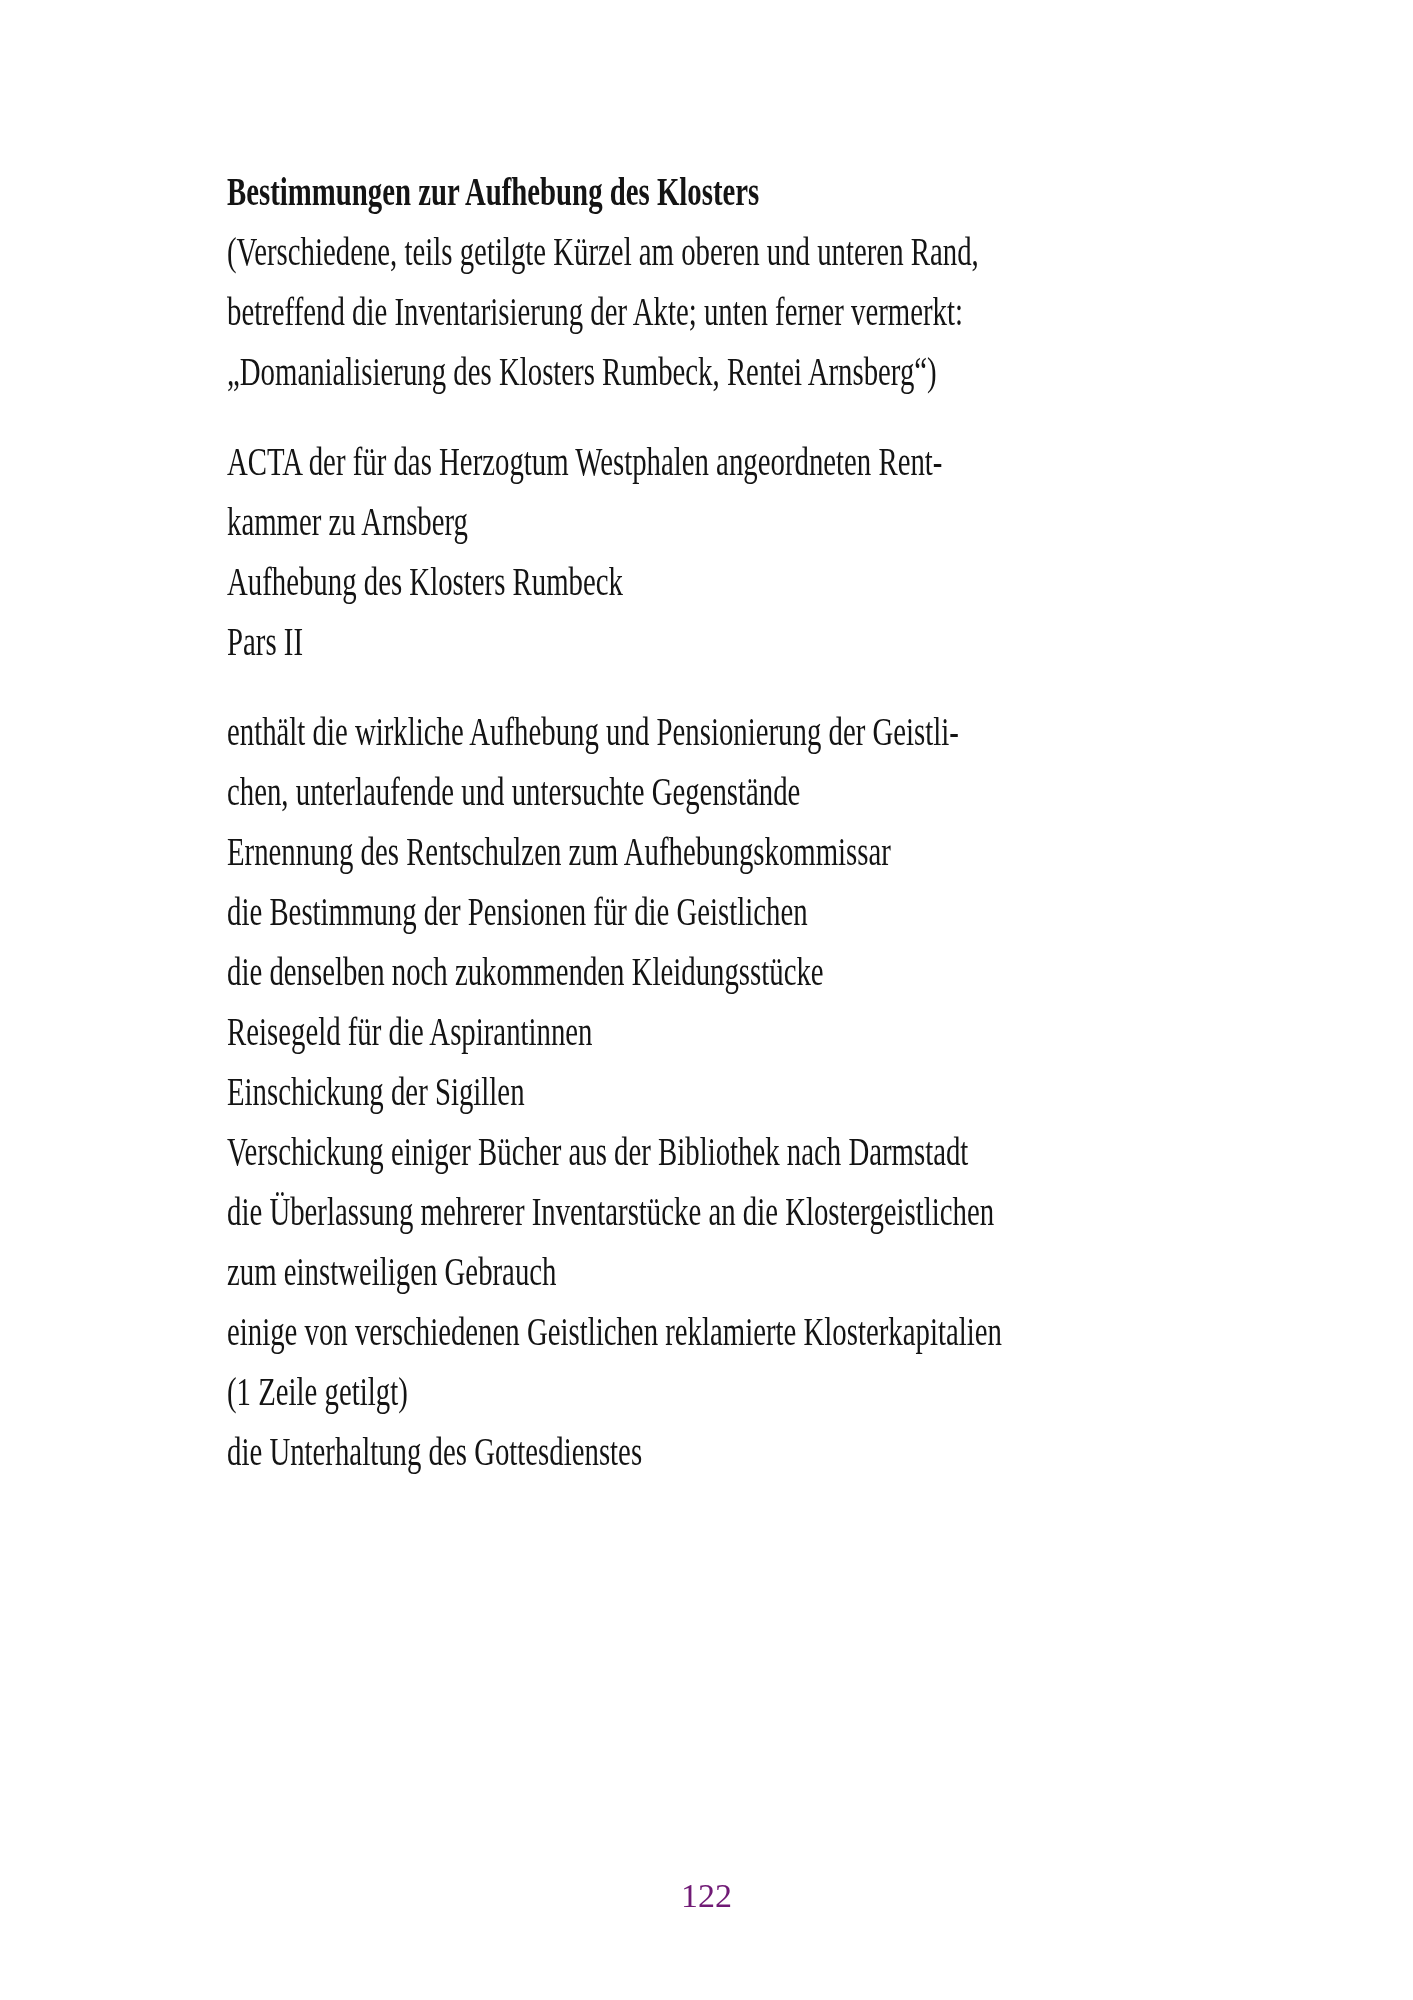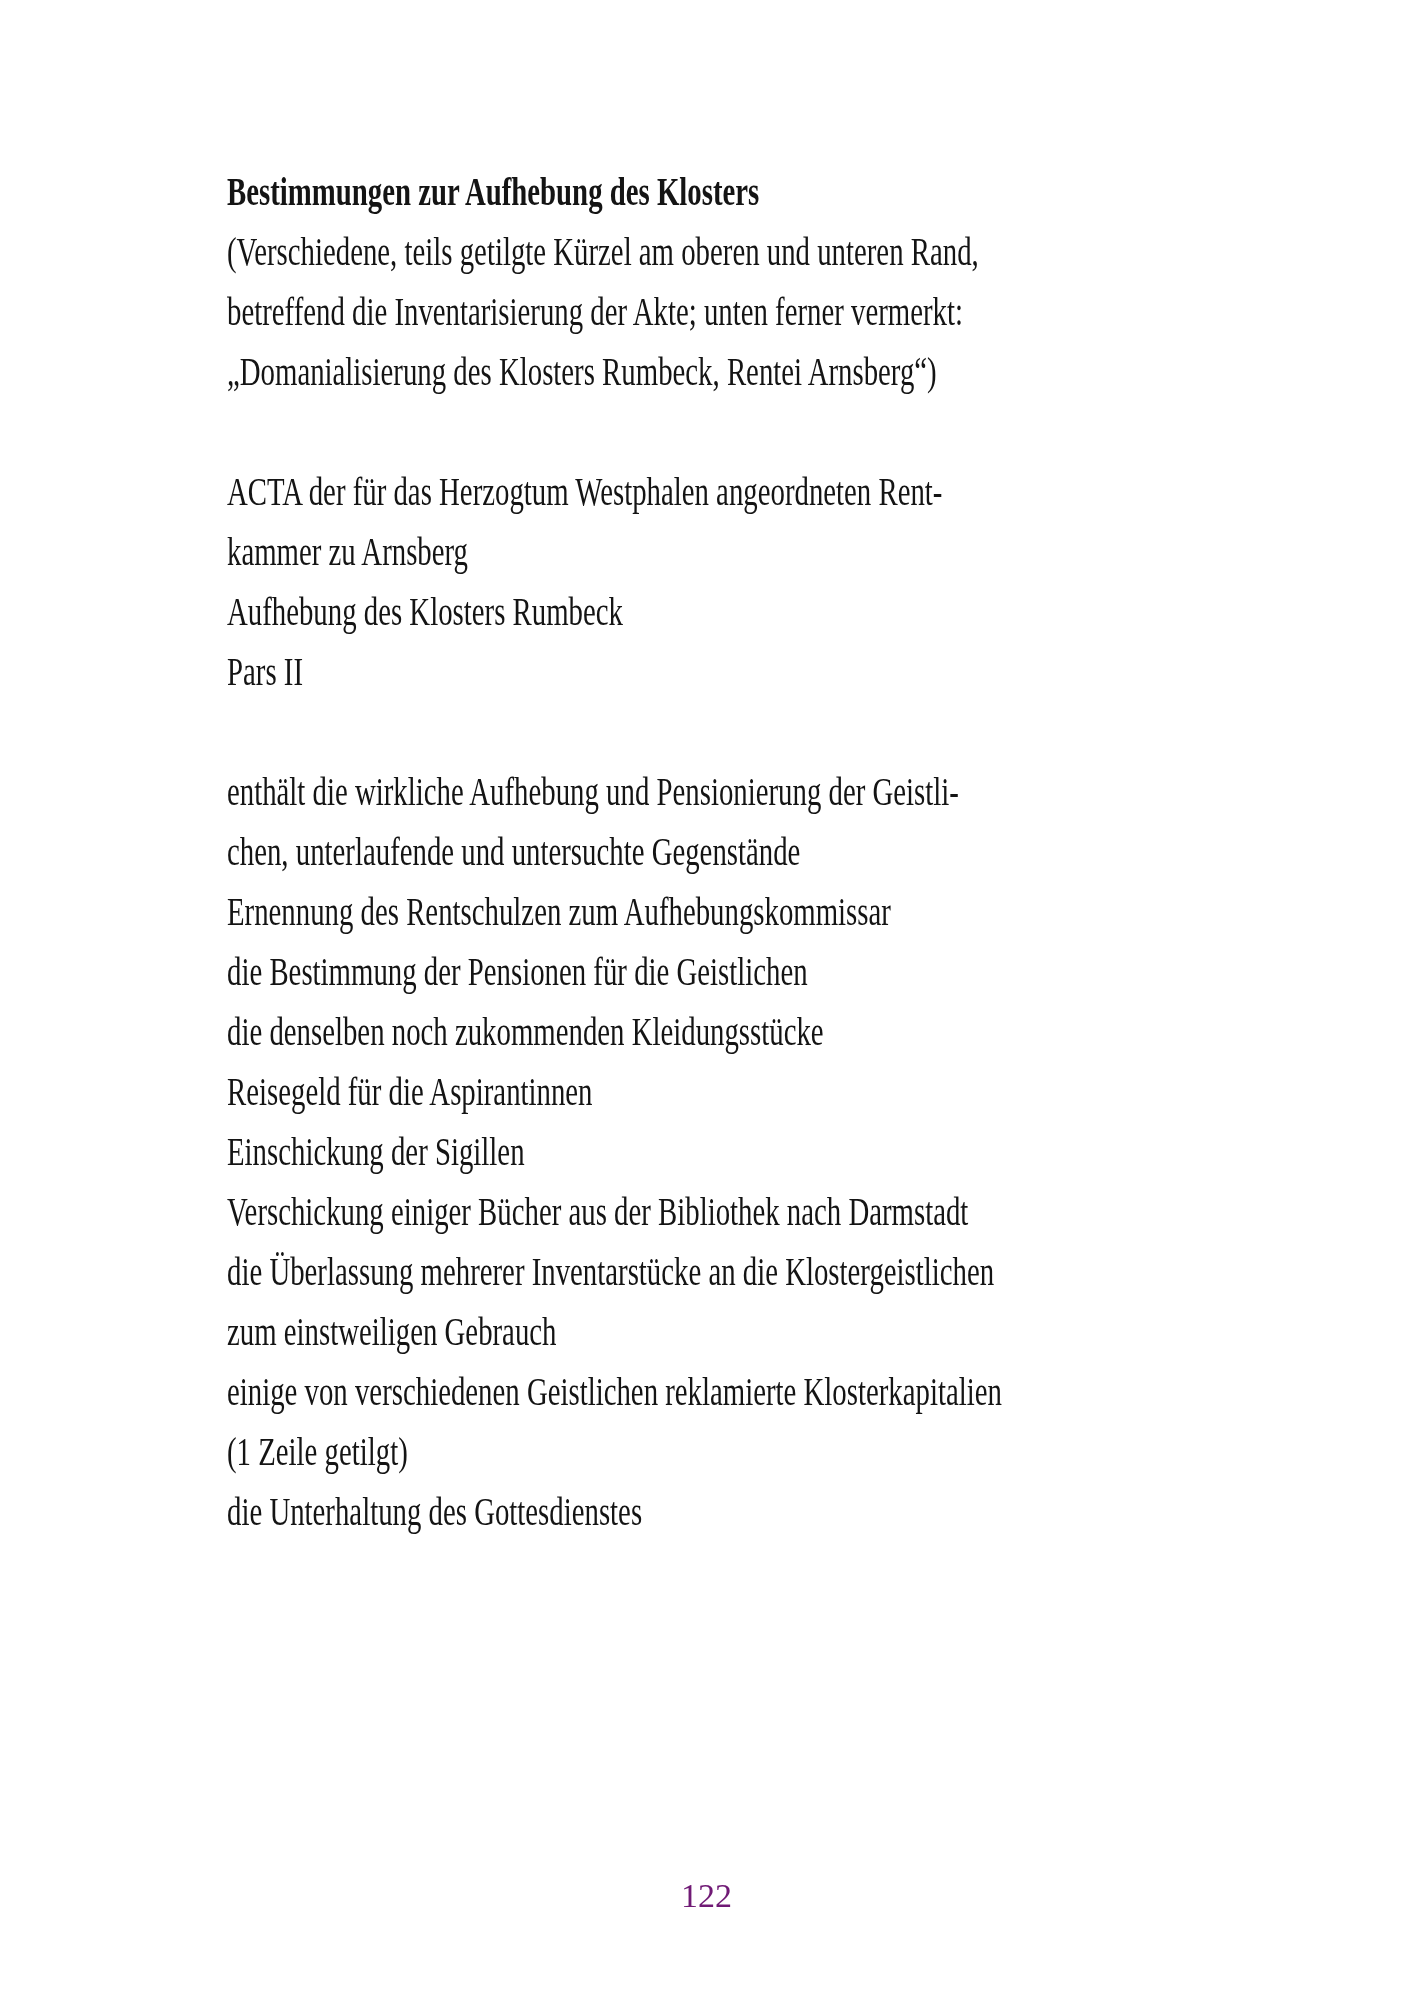--- a/index.html
+++ b/index.html
@@ -20,21 +20,21 @@
   }
 
   .text-block {
     position: absolute;
     left: 227px;
     top: 162px;
     width: 1100px;
   }
 
   .section + .section {
-    margin-top: 60px; 
+    margin-top: 30px; 
   }
 
   .line {
     font-size: 40px;
     line-height: 60px;
     white-space: nowrap;
     transform: scaleX(0.72); 
     transform-origin: 0 50%;
   }
 

